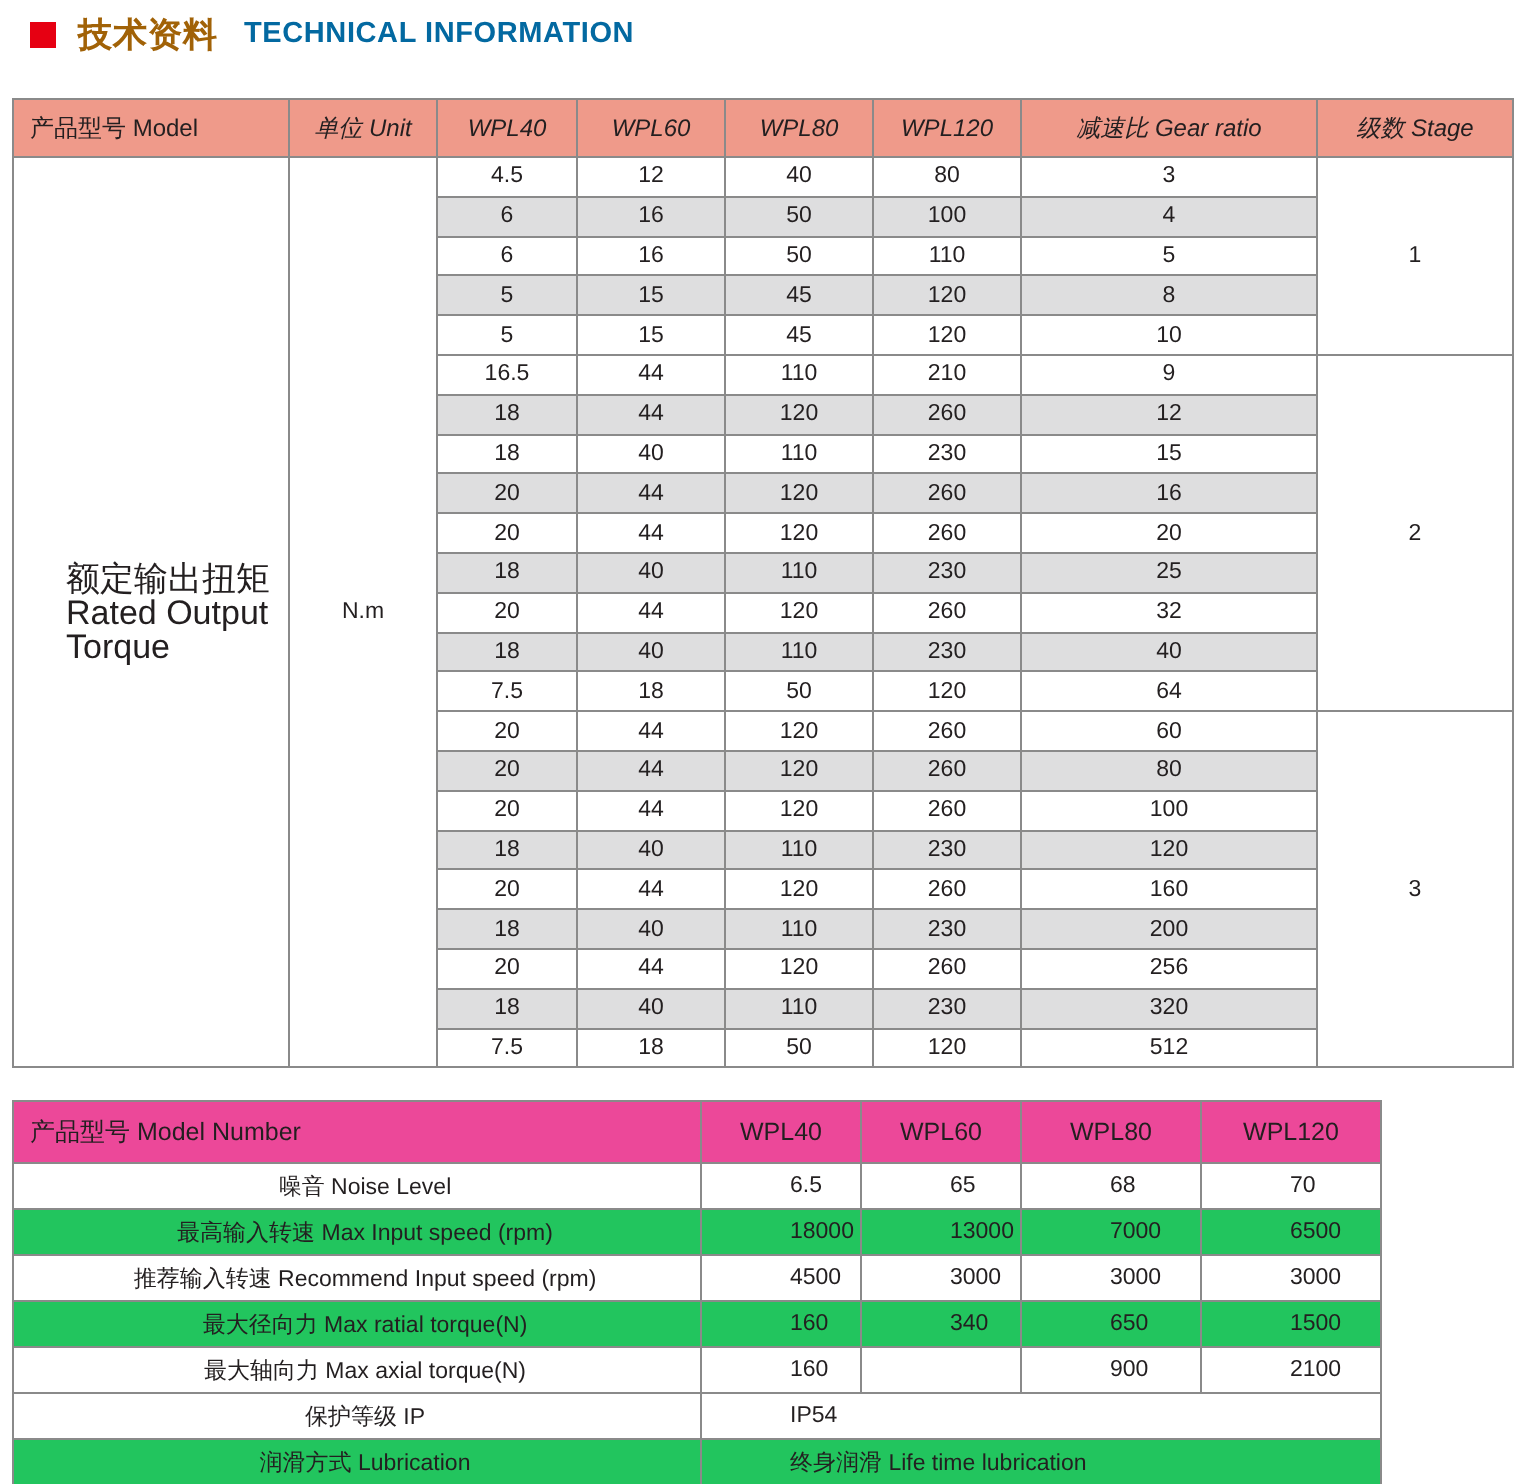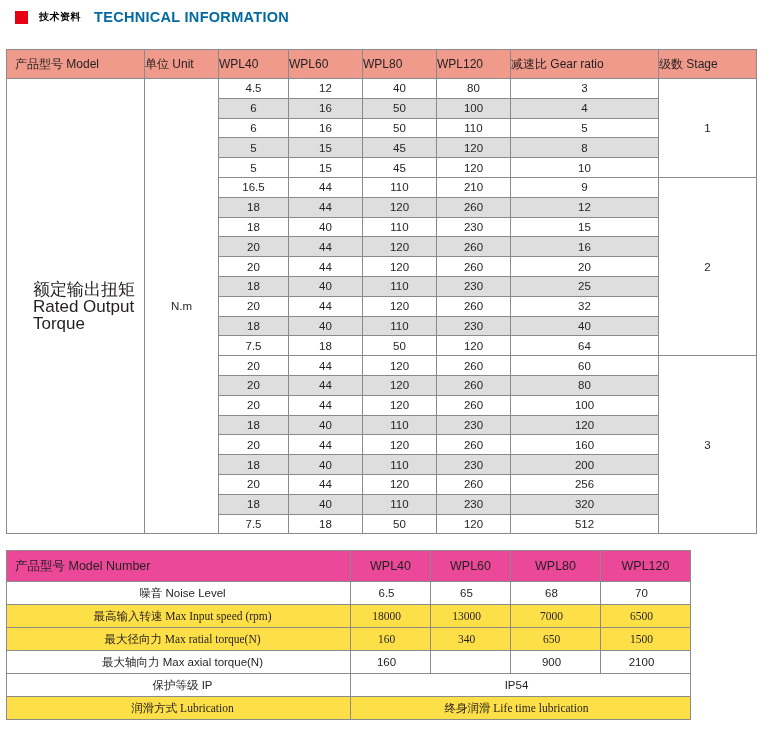--- a/index.html
+++ b/index.html
@@ -24,23 +24,23 @@
     box-sizing: border-box;
   }
   .title-square {
     width: 13px;
     height: 13px;
     background: #e60012;
     margin-right: 11px;
     flex: 0 0 auto;
   }
   .title-cn {
-    color: #000000;
+    color: #a16207;
     font-weight: bold;
-    font-size: 10px;
+    font-size: 17px;
     letter-spacing: 0.5px;
     margin-right: 13px;
     white-space: nowrap;
   }
   .title-en {
     color: #0369a1;
     font-weight: bold;
     font-size: 14.5px;
     letter-spacing: 0.3px;
     white-space: nowrap;
@@ -61,21 +61,21 @@
     white-space: nowrap;
   }
   table.t1 { width: 750px; }
   table.t1 th {
     background: #ef9a8a;
     height: 28px;
     font-size: 12px;
     text-align: left;
     padding-left: 8px;
   }
-  table.t1 th.c { padding-left: 0; }
+  table.t1 th.c { text-align: center; padding-left: 0; font-style: italic; }
   table.t1 td {
     height: 18.8px;
     text-align: center;
     font-size: 11.5px;
   }
   table.t1 td.stripe { background: #dededf; }
   table.t1 td.label {
     text-align: left;
     padding-left: 26px;
     line-height: 17px;
@@ -99,24 +99,25 @@
   }
   table.t2 td {
     height: 22px;
     font-size: 11.5px;
   }
   table.t2 td.name {
     text-align: center;
     padding-left: 8px;
   }
   table.t2 td.val {
-    text-align: center;
+    text-align: left;
     padding-right: 8px;
-  }
-  table.t2 tr.alt td { background: #fde047; font-family: Liberation Serif, serif; }
+    padding-left: 44px;
+  }
+  table.t2 tr.alt td { background: #22c55e; }
 </style>
 </head>
 <body>
 
 <div class="title-bar">
   <div class="title-square"></div>
   <div class="title-cn">技术资料</div>
   <div class="title-en">TECHNICAL INFORMATION</div>
 </div>
 
@@ -345,20 +346,27 @@
           <td class="val">68</td>
           <td class="val">70</td>
         </tr>
         <tr class="alt">
           <td class="name">最高输入转速 Max Input speed (rpm)</td>
           <td class="val">18000</td>
           <td class="val">13000</td>
           <td class="val">7000</td>
           <td class="val">6500</td>
         </tr>
+        <tr>
+          <td class="name">推荐输入转速 Recommend Input speed (rpm)</td>
+          <td class="val">4500</td>
+          <td class="val">3000</td>
+          <td class="val">3000</td>
+          <td class="val">3000</td>
+        </tr>
         <tr class="alt">
           <td class="name">最大径向力 Max ratial torque(N)</td>
           <td class="val">160</td>
           <td class="val">340</td>
           <td class="val">650</td>
           <td class="val">1500</td>
         </tr>
         <tr>
           <td class="name">最大轴向力 Max axial torque(N)</td>
           <td class="val">160</td>

